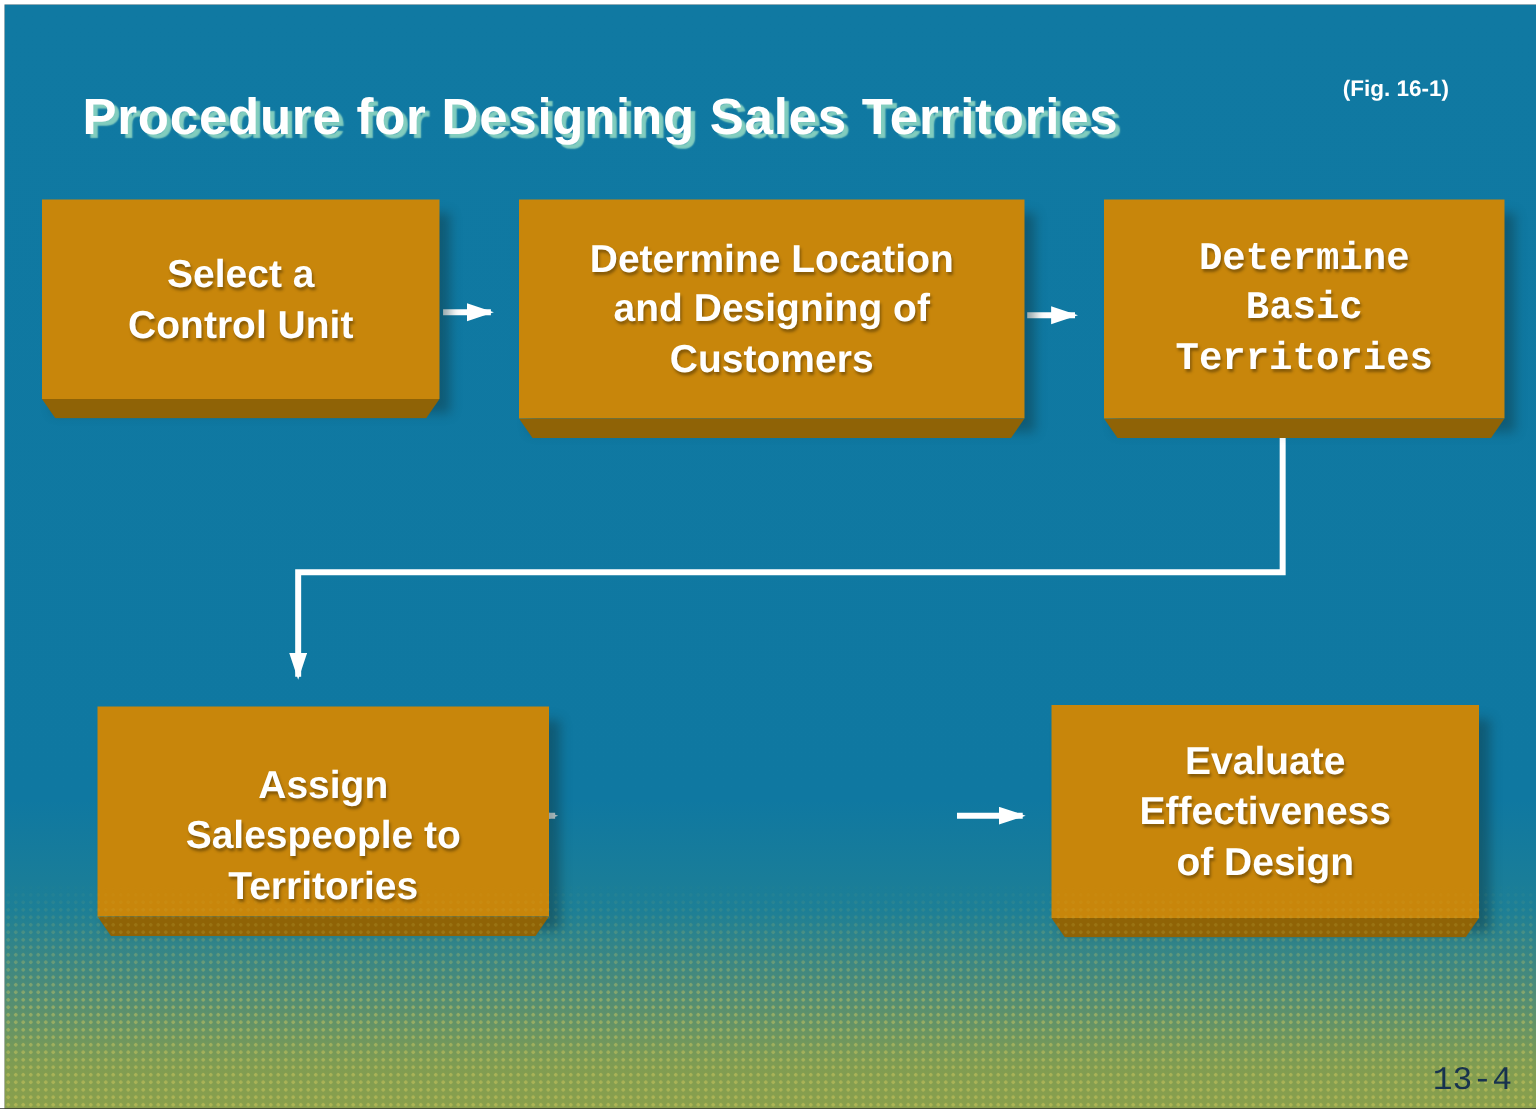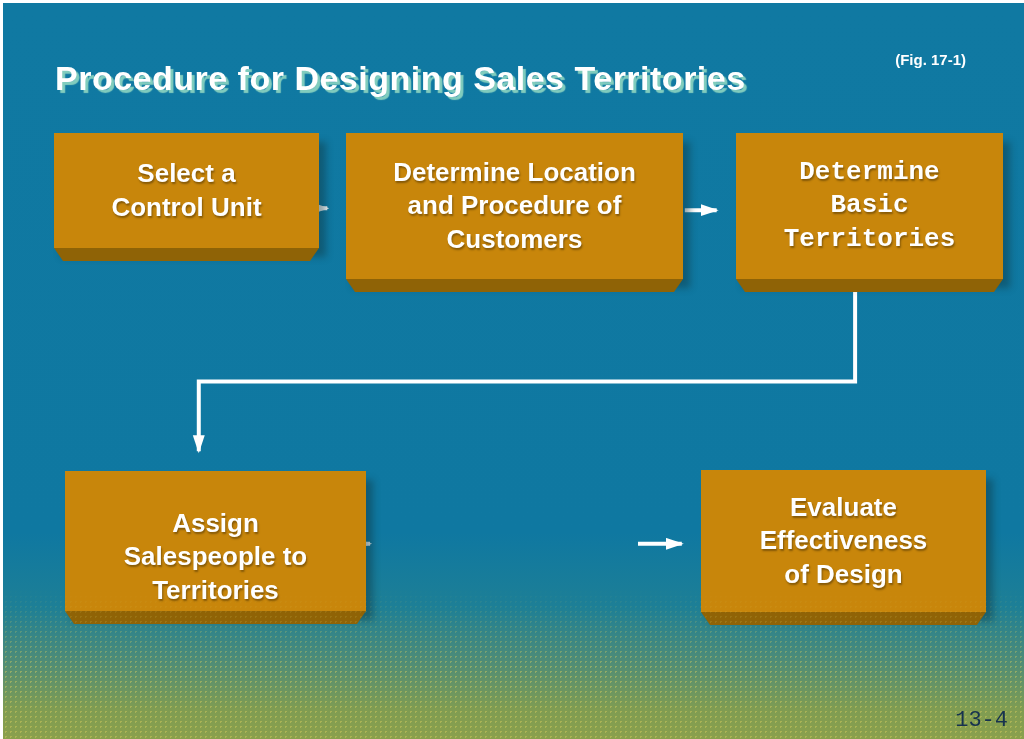--- a/index.html
+++ b/index.html
@@ -74,21 +74,21 @@
   .flow-box .box-label {
     font-size: 26px;
     font-weight: bold;
     color: #ffffff;
     line-height: 1.28;
     white-space: pre-line;
     text-shadow: 1px 2px 2px rgba(0,0,0,0.35);
     padding: 4px 8px;
   }
   
-  #box-0 { left: 25px;  top: 130px; width: 265px; height: 115px; margin-left: 26px; }
+  #box-0 { left: 25px;  top: 130px; width: 265px; height: 133px; }
   #box-1 { left: 343px; top: 130px; width: 337px; height: 146px; }
   #box-2 { left: 733px; top: 130px; width: 267px; height: 146px; font-family: Liberation Mono, monospace; }
   #box-3 { left: 62px;  top: 468px; width: 301px; height: 140px; align-items: flex-end; }
   #box-4 { left: 385px; top: 475px; width: 247px; height: 178px; }
   #box-5 { left: 698px; top: 467px; width: 285px; height: 142px; }
 
   .connectors {
     position: absolute;
     inset: 0;
     width: 100%;
@@ -103,42 +103,42 @@
     font-size: 22px;
     color: #17324e;
   }
 </style>
 </head>
 <body>
 
 <div class="slide">
 
   <div class="title">Procedure for Designing Sales Territories</div>
-  <div class="fig-label">(Fig. 17-1)</div>
+  <div class="fig-label">(Fig. 16-1)</div>
 
   <svg class="connectors" viewBox="0 0 1024 739" xmlns="http://www.w3.org/2000/svg">
     <defs>
       <marker id="arrowhead" markerUnits="userSpaceOnUse" markerWidth="20" markerHeight="14" refX="16" refY="6" orient="auto">
         <path d="M0,0 L18,6 L0,12 Z" fill="#ffffff"></path>
       </marker>
     </defs>
     <path d="M293 206 L325 206" fill="none" stroke="#ffffff" stroke-width="4" marker-end="url(#arrowhead)"></path>
     <path d="M684 208 L716 208" fill="none" stroke="#ffffff" stroke-width="4" marker-end="url(#arrowhead)"></path>
     <path d="M855 289 L855 380 L196 380 L196 450" fill="none" stroke="#ffffff" stroke-width="4" marker-end="url(#arrowhead)"></path>
     <path d="M330 543 L368 543" fill="none" stroke="#ffffff" stroke-width="4" marker-end="url(#arrowhead)"></path>
     <path d="M637 543 L681 543" fill="none" stroke="#ffffff" stroke-width="4" marker-end="url(#arrowhead)"></path>
   </svg>
 
   <div class="flow-box" id="box-0">
     <span class="box-label">Select a
 Control Unit</span>
   </div>
   <div class="flow-box" id="box-1">
     <span class="box-label">Determine Location
-and Procedure of
+and Designing of
 Customers</span>
   </div>
   <div class="flow-box" id="box-2">
     <span class="box-label">Determine
 Basic
 Territories</span>
   </div>
   <div class="flow-box" id="box-3">
     <span class="box-label">Assign
 Salespeople to

